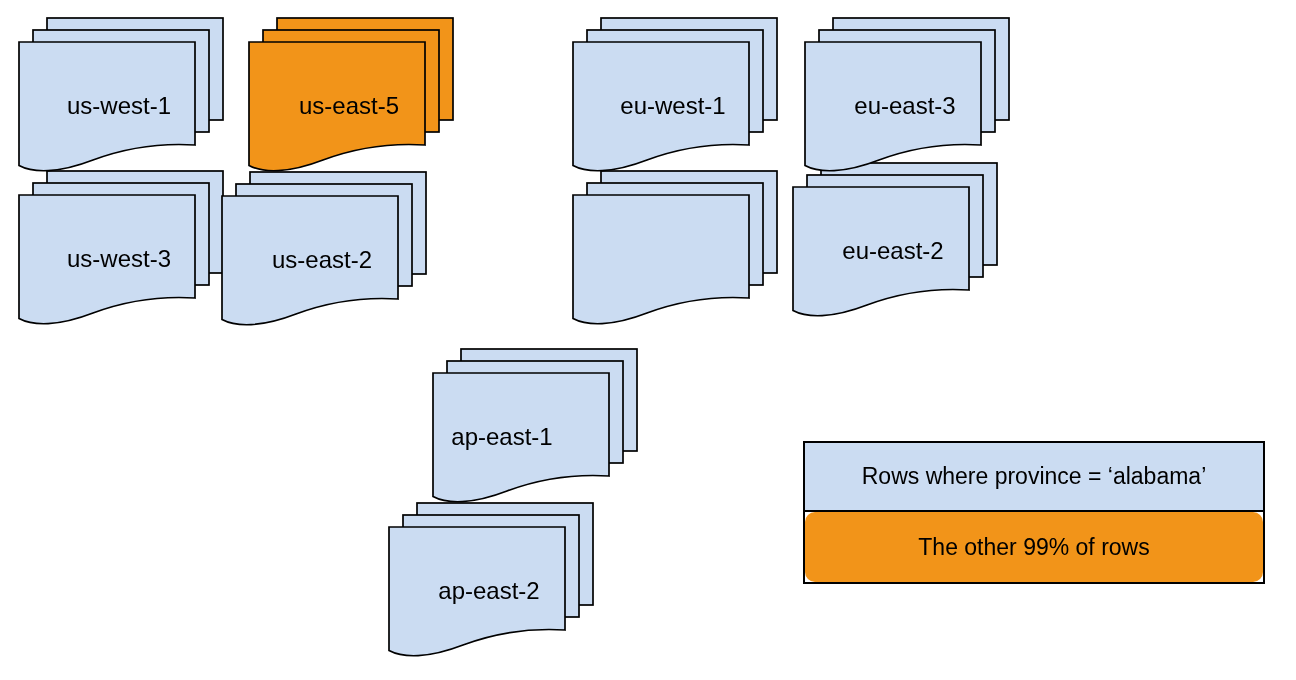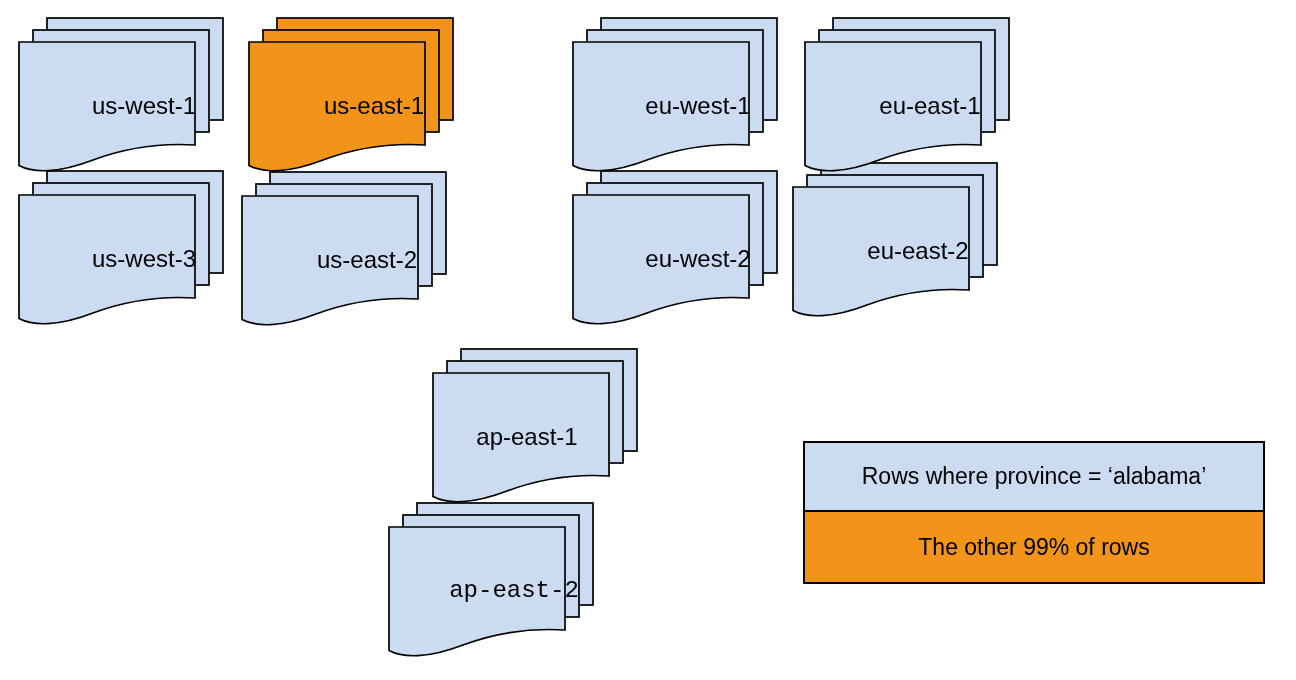--- a/index.html
+++ b/index.html
@@ -39,21 +39,20 @@
     top: 34px;
     width: 200px;
     height: 110px;
     display: flex;
     align-items: center;
     justify-content: center;
     font-size: 24px;
     line-height: 1;
     white-space: nowrap;
     pointer-events: none;
-    margin-left: 25px;
   }
 
   
   .legend {
     position: absolute;
     left: 803px;
     top: 441px;
     width: 462px;
     height: 143px;
     box-sizing: border-box;
@@ -87,97 +86,96 @@
     </svg>
     <div class="stack-label">us-west-1</div>
   </div>
 
   <div class="stack orange" style="left:248px; top:17px; z-index:2;">
     <svg viewBox="0 0 206 162" aria-hidden="true">
       <rect class="sheet" x="29" y="1" width="176" height="102"></rect>
       <rect class="sheet" x="15" y="13" width="176" height="102"></rect>
       <path class="sheet" d="M 1 25 L 177 25 L 177 128 C 145 126, 110 130, 75 143 C 40 156.5, 15 156, 1 148.5 Z"></path>
     </svg>
-    <div class="stack-label">us-east-1</div>
+    <div class="stack-label">us-east-5</div>
   </div>
 
   <div class="stack blue" style="left:572px; top:17px; z-index:2;text-decoration:underline;">
     <svg viewBox="0 0 206 162" aria-hidden="true">
       <rect class="sheet" x="29" y="1" width="176" height="102"></rect>
       <rect class="sheet" x="15" y="13" width="176" height="102"></rect>
       <path class="sheet" d="M 1 25 L 177 25 L 177 128 C 145 126, 110 130, 75 143 C 40 156.5, 15 156, 1 148.5 Z"></path>
     </svg>
     <div class="stack-label">eu-west-1</div>
   </div>
 
   <div class="stack blue" style="left:804px; top:17px; z-index:2;">
     <svg viewBox="0 0 206 162" aria-hidden="true">
       <rect class="sheet" x="29" y="1" width="176" height="102"></rect>
       <rect class="sheet" x="15" y="13" width="176" height="102"></rect>
       <path class="sheet" d="M 1 25 L 177 25 L 177 128 C 145 126, 110 130, 75 143 C 40 156.5, 15 156, 1 148.5 Z"></path>
     </svg>
-    <div class="stack-label">eu-east-1</div>
+    <div class="stack-label">eu-east-3</div>
   </div>
 
   <div class="stack blue" style="left:18px; top:170px; z-index:1;">
     <svg viewBox="0 0 206 162" aria-hidden="true">
       <rect class="sheet" x="29" y="1" width="176" height="102"></rect>
       <rect class="sheet" x="15" y="13" width="176" height="102"></rect>
       <path class="sheet" d="M 1 25 L 177 25 L 177 128 C 145 126, 110 130, 75 143 C 40 156.5, 15 156, 1 148.5 Z"></path>
     </svg>
     <div class="stack-label">us-west-3</div>
   </div>
 
-  <div class="stack blue" style="left:241px; top:171px; z-index:1;">
+  <div class="stack blue" style="left:221px; top:171px; z-index:1;">
     <svg viewBox="0 0 206 162" aria-hidden="true">
       <rect class="sheet" x="29" y="1" width="176" height="102"></rect>
       <rect class="sheet" x="15" y="13" width="176" height="102"></rect>
       <path class="sheet" d="M 1 25 L 177 25 L 177 128 C 145 126, 110 130, 75 143 C 40 156.5, 15 156, 1 148.5 Z"></path>
     </svg>
     <div class="stack-label">us-east-2</div>
   </div>
 
   <div class="stack blue" style="left:572px; top:170px; z-index:1;">
     <svg viewBox="0 0 206 162" aria-hidden="true">
       <rect class="sheet" x="29" y="1" width="176" height="102"></rect>
       <rect class="sheet" x="15" y="13" width="176" height="102"></rect>
       <path class="sheet" d="M 1 25 L 177 25 L 177 128 C 145 126, 110 130, 75 143 C 40 156.5, 15 156, 1 148.5 Z"></path>
     </svg>
-    <div class="stack-label">eu-west-2</div>
   </div>
 
   <div class="stack blue" style="left:792px; top:162px; z-index:1;">
     <svg viewBox="0 0 206 162" aria-hidden="true">
       <rect class="sheet" x="29" y="1" width="176" height="102"></rect>
       <rect class="sheet" x="15" y="13" width="176" height="102"></rect>
       <path class="sheet" d="M 1 25 L 177 25 L 177 128 C 145 126, 110 130, 75 143 C 40 156.5, 15 156, 1 148.5 Z"></path>
     </svg>
     <div class="stack-label">eu-east-2</div>
   </div>
 
   <div class="stack blue" style="left:401px; top:348px; z-index:2;padding-left:31px;">
     <svg viewBox="0 0 206 162" aria-hidden="true">
       <rect class="sheet" x="29" y="1" width="176" height="102"></rect>
       <rect class="sheet" x="15" y="13" width="176" height="102"></rect>
       <path class="sheet" d="M 1 25 L 177 25 L 177 128 C 145 126, 110 130, 75 143 C 40 156.5, 15 156, 1 148.5 Z"></path>
     </svg>
     <div class="stack-label">ap-east-1</div>
   </div>
 
-  <div class="stack blue" style="left:388px; top:502px; z-index:1;font-family:Liberation Mono, monospace;">
+  <div class="stack blue" style="left:388px; top:502px; z-index:1;">
     <svg viewBox="0 0 206 162" aria-hidden="true">
       <rect class="sheet" x="29" y="1" width="176" height="102"></rect>
       <rect class="sheet" x="15" y="13" width="176" height="102"></rect>
       <path class="sheet" d="M 1 25 L 177 25 L 177 128 C 145 126, 110 130, 75 143 C 40 156.5, 15 156, 1 148.5 Z"></path>
     </svg>
     <div class="stack-label">ap-east-2</div>
   </div>
 
   <div class="legend">
     <div class="legend-row first" style="background: rgb(203, 220, 242);">
       <span>Rows where province = ‘alabama’</span>
     </div>
-    <div class="legend-row second" style="background: rgb(242, 148, 25);">
+    <div class="legend-row second" style="background: rgb(242, 148, 25); border-radius: 10px;">
       <span>The other 99% of rows</span>
     </div>
   </div>
 
 </div>
 
 </body></html>

